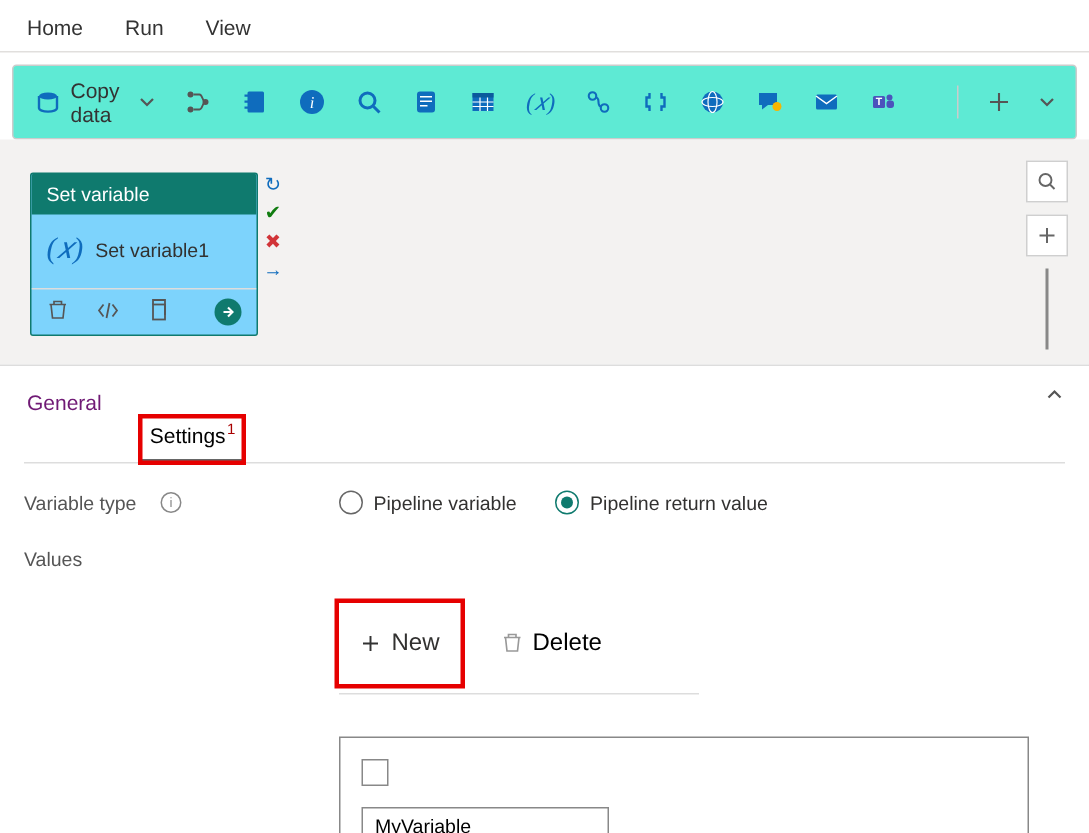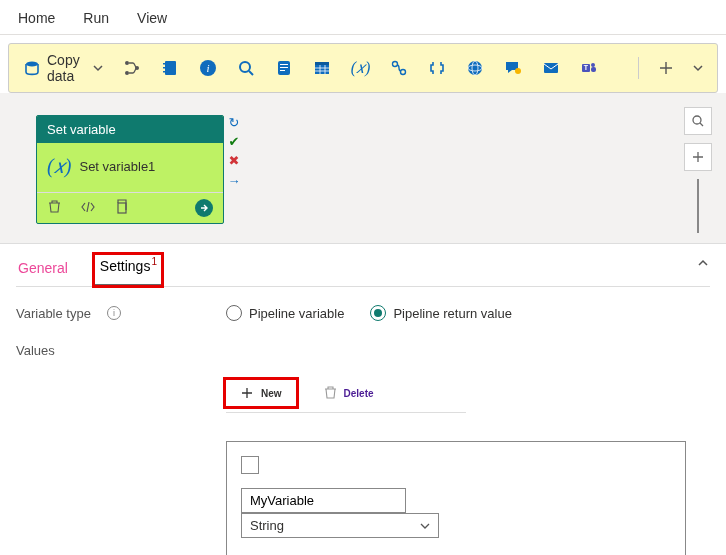--- a/index.html
+++ b/index.html
@@ -27,21 +27,21 @@
   .nav-tab.active {
     border-bottom: 3px solid #0f7a6e;
     color: #000;
   }
   
   .toolbar {
     display: flex;
     align-items: center;
     gap: 20px;
     padding: 8px 14px;
-    background: #fef9c3;
+    background: #5eead4;
     border: 1px solid #ccc;
     border-radius: 3px;
     margin: 8px 8px 0 8px;
   }
   .copy-btn {
     display: flex;
     align-items: center;
     gap: 6px;
     font-size: 14px;
     color: #333;
@@ -61,26 +61,25 @@
   .canvas-right {
     position: absolute; right: 14px; top: 14px; display:flex; flex-direction:column; gap:8px;
   }
   .sq-btn {
     width: 28px; height: 28px; border:1px solid #cfcfcf; background:#fff; display:flex; align-items:center; justify-content:center; cursor:pointer;
   }
   .vline { width:2px; background:#888; height:54px; margin-left:13px;}
   
   .card-wrap { display:flex; align-items:flex-start; }
   .card {
-    width: 188px;
-    background: #bef264;
+    width: 152px;
+    background: #7dd3fc;
     border: 1px solid #0f7a6e;
     border-radius: 2px;
     overflow:hidden;
-    margin-left:16px;
   }
   .card-header {
     background: #0f7a6e;
     color: #fff;
     padding: 6px 10px;
     font-size: 13px;
   }
   .card-body {
     display:flex; align-items:center; gap:8px; padding: 12px 10px 14px 10px;
   }
@@ -103,44 +102,44 @@
   
   .panel {
     border-top: 1px solid #ddd;
     padding: 10px 16px 20px 16px;
     position: relative;
   }
   .panel-tabs {
     display:flex; gap:24px; border-bottom:1px solid #ddd; margin-bottom:18px;
   }
   .ptab {
-    padding: 6px 2px 10px 2px; cursor:pointer; font-size:14px; color:#ec4899;
+    padding: 6px 2px 10px 2px; cursor:pointer; font-size:14px; color:#701a75;
   }
   .ptab.active { color:#000; border-bottom:2px solid #666; position:relative; }
   .badge-sup { color:#a80000; font-size:10px; position:relative; top:-6px; left:1px;}
-  .highlight-red { outline: 3px solid #e60000; outline-offset:-1px; padding:4px 6px 8px 6px; }
+  .highlight-red { outline: 3px solid #e60000; outline-offset:-1px; padding:4px 6px 8px 6px;margin-top:24px; }
   .chevron-up { position:absolute; right:16px; top:12px; color:#555; cursor:pointer;}
   .form-row {
     display:flex; align-items:center; margin-bottom:22px;
   }
   .form-label { width:210px; display:flex; align-items:center; gap:16px; font-size:13px; color:#555;}
   .info-circle { width:14px; height:14px; border:1px solid #888; border-radius:50%; font-size:9px; display:flex; align-items:center; justify-content:center; color:#888;}
   .radios { display:flex; gap:26px; align-items:center;}
   .radio { display:flex; align-items:center; gap:7px; cursor:pointer;}
   .rc {
     width:16px; height:16px; border:1px solid #666; border-radius:50%; display:flex; align-items:center; justify-content:center;
   }
   .rc.sel { border-color:#0f7a6e;}
   .rc.sel .dot { width:8px; height:8px; border-radius:50%; background:#0f7a6e;}
   .action-row { display:flex; gap:14px; align-items:center; margin-left:210px; margin-bottom:6px;}
   .btn {
-    display:flex; align-items:center; gap:7px; padding:6px 14px; cursor:pointer; font-size:10px;font-weight:bold;
+    display:flex; align-items:center; gap:7px; padding:18px 14px; cursor:pointer; font-size:16px;
   }
   .btn.new { outline:3px solid #e60000; }
-  .btn.del { color:#4c1d95;}
+  .btn.del { color:#000000;}
   .thin-line { border-bottom:1px solid #ddd; margin:0 0 28px 210px; width:240px;}
   .vals-box {
     margin-left:210px; width:460px; border:1px solid #888; padding:14px 14px 16px 14px;
   }
   .chk { width:18px; height:18px; border:1px solid #888; margin-bottom:14px; cursor:pointer;}
   .txt-input {
     width:165px; padding:4px 8px; border:1px solid #888; font-size:13px; margin-bottom:0; display:block;
   }
   .sel-input {
     width:198px; padding:4px 8px; border:1px solid #888; font-size:13px; margin-bottom:10px; display:flex; justify-content:space-between; align-items:center; cursor:pointer;

